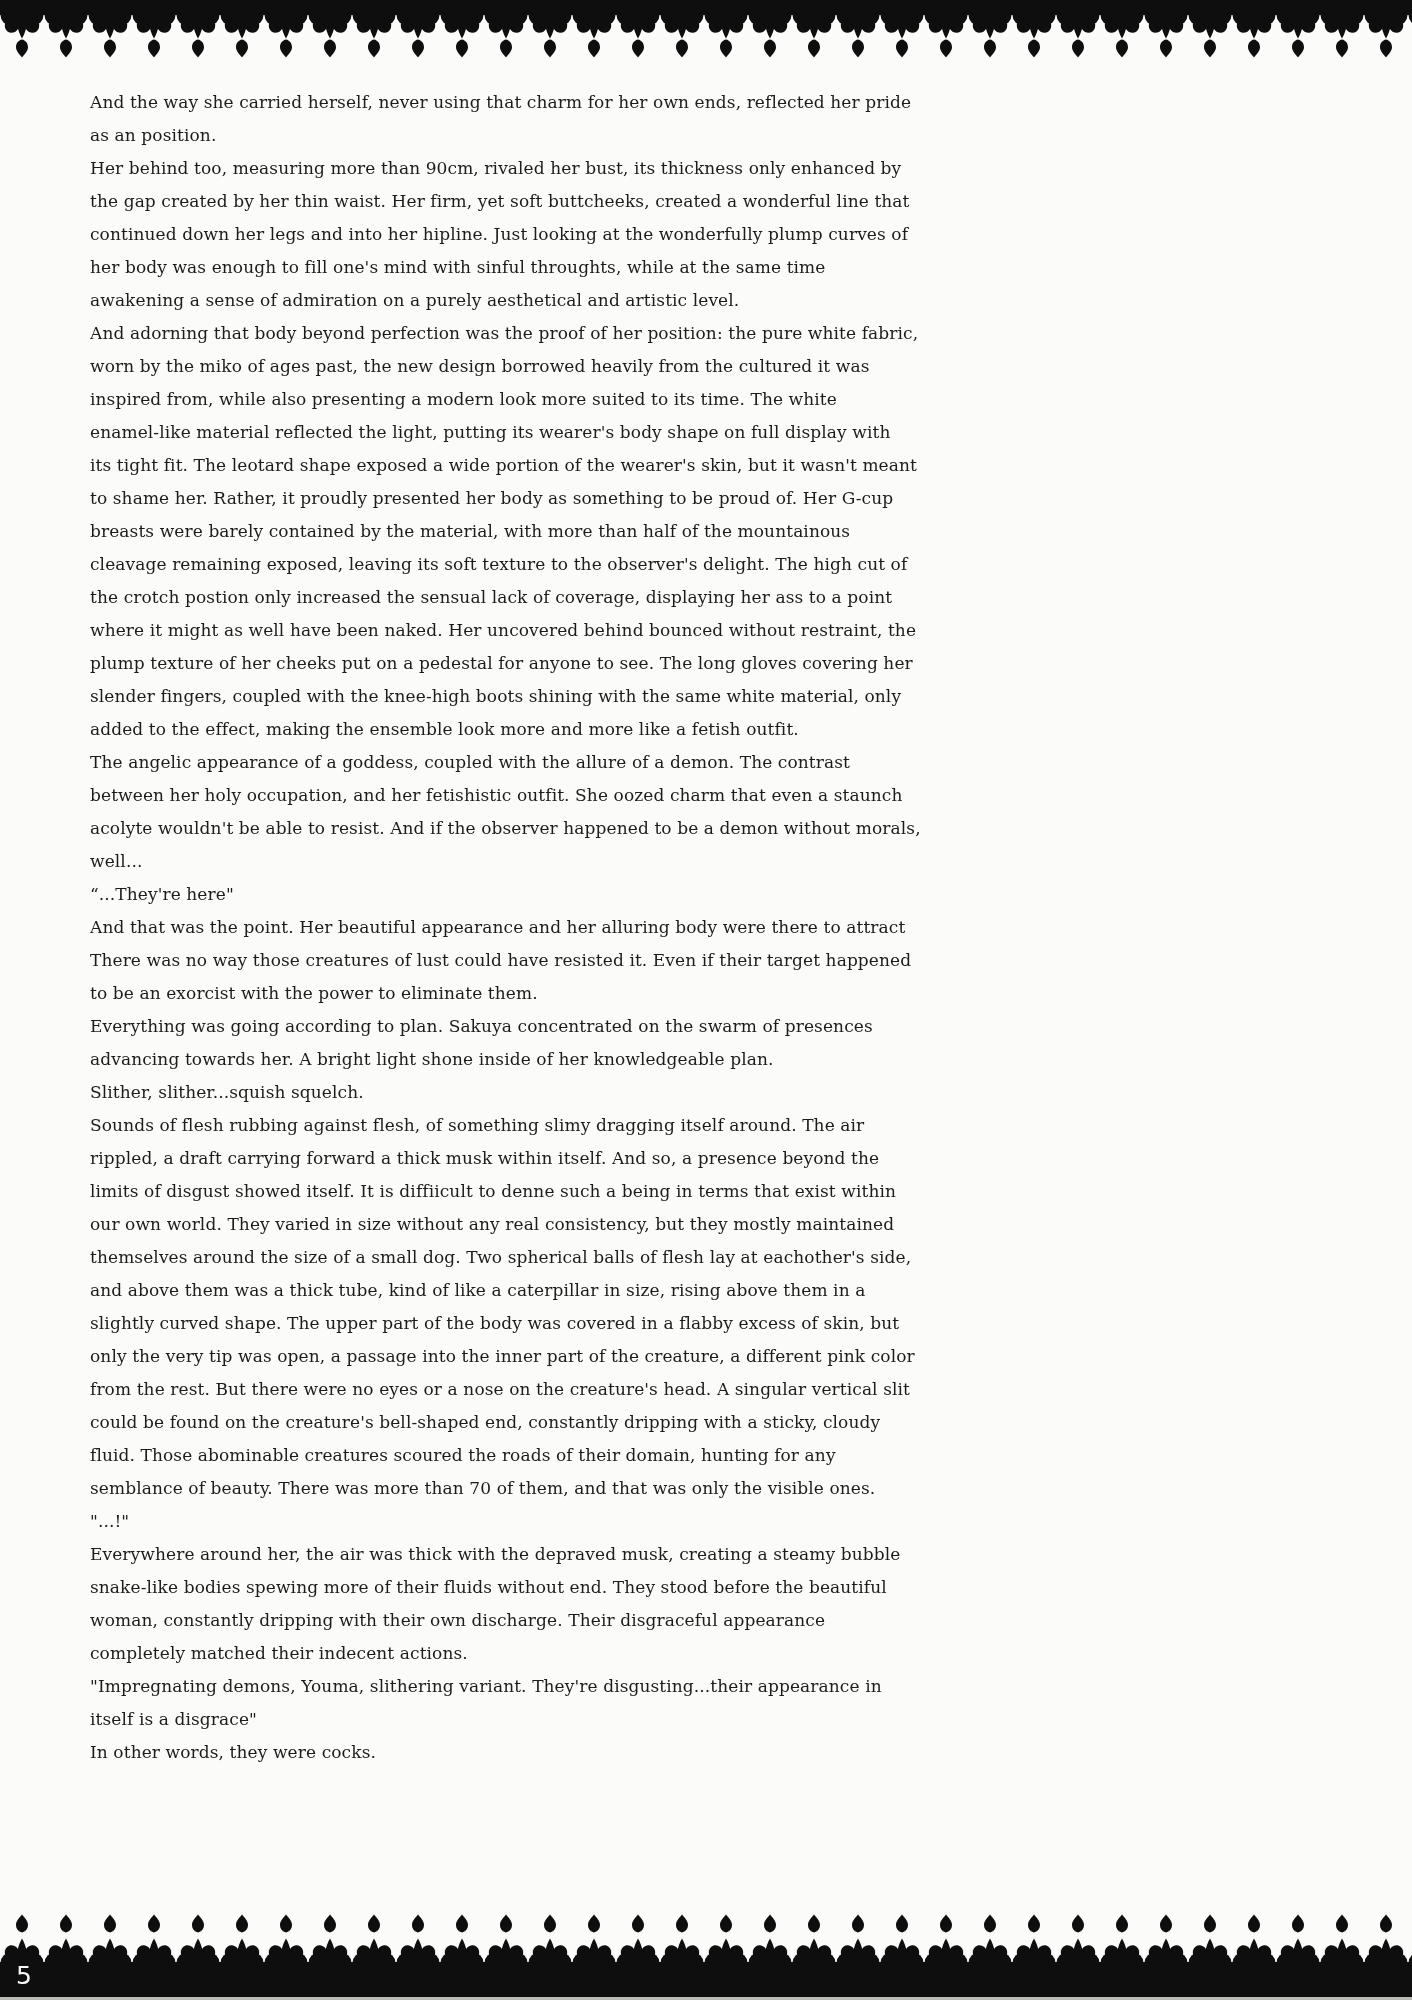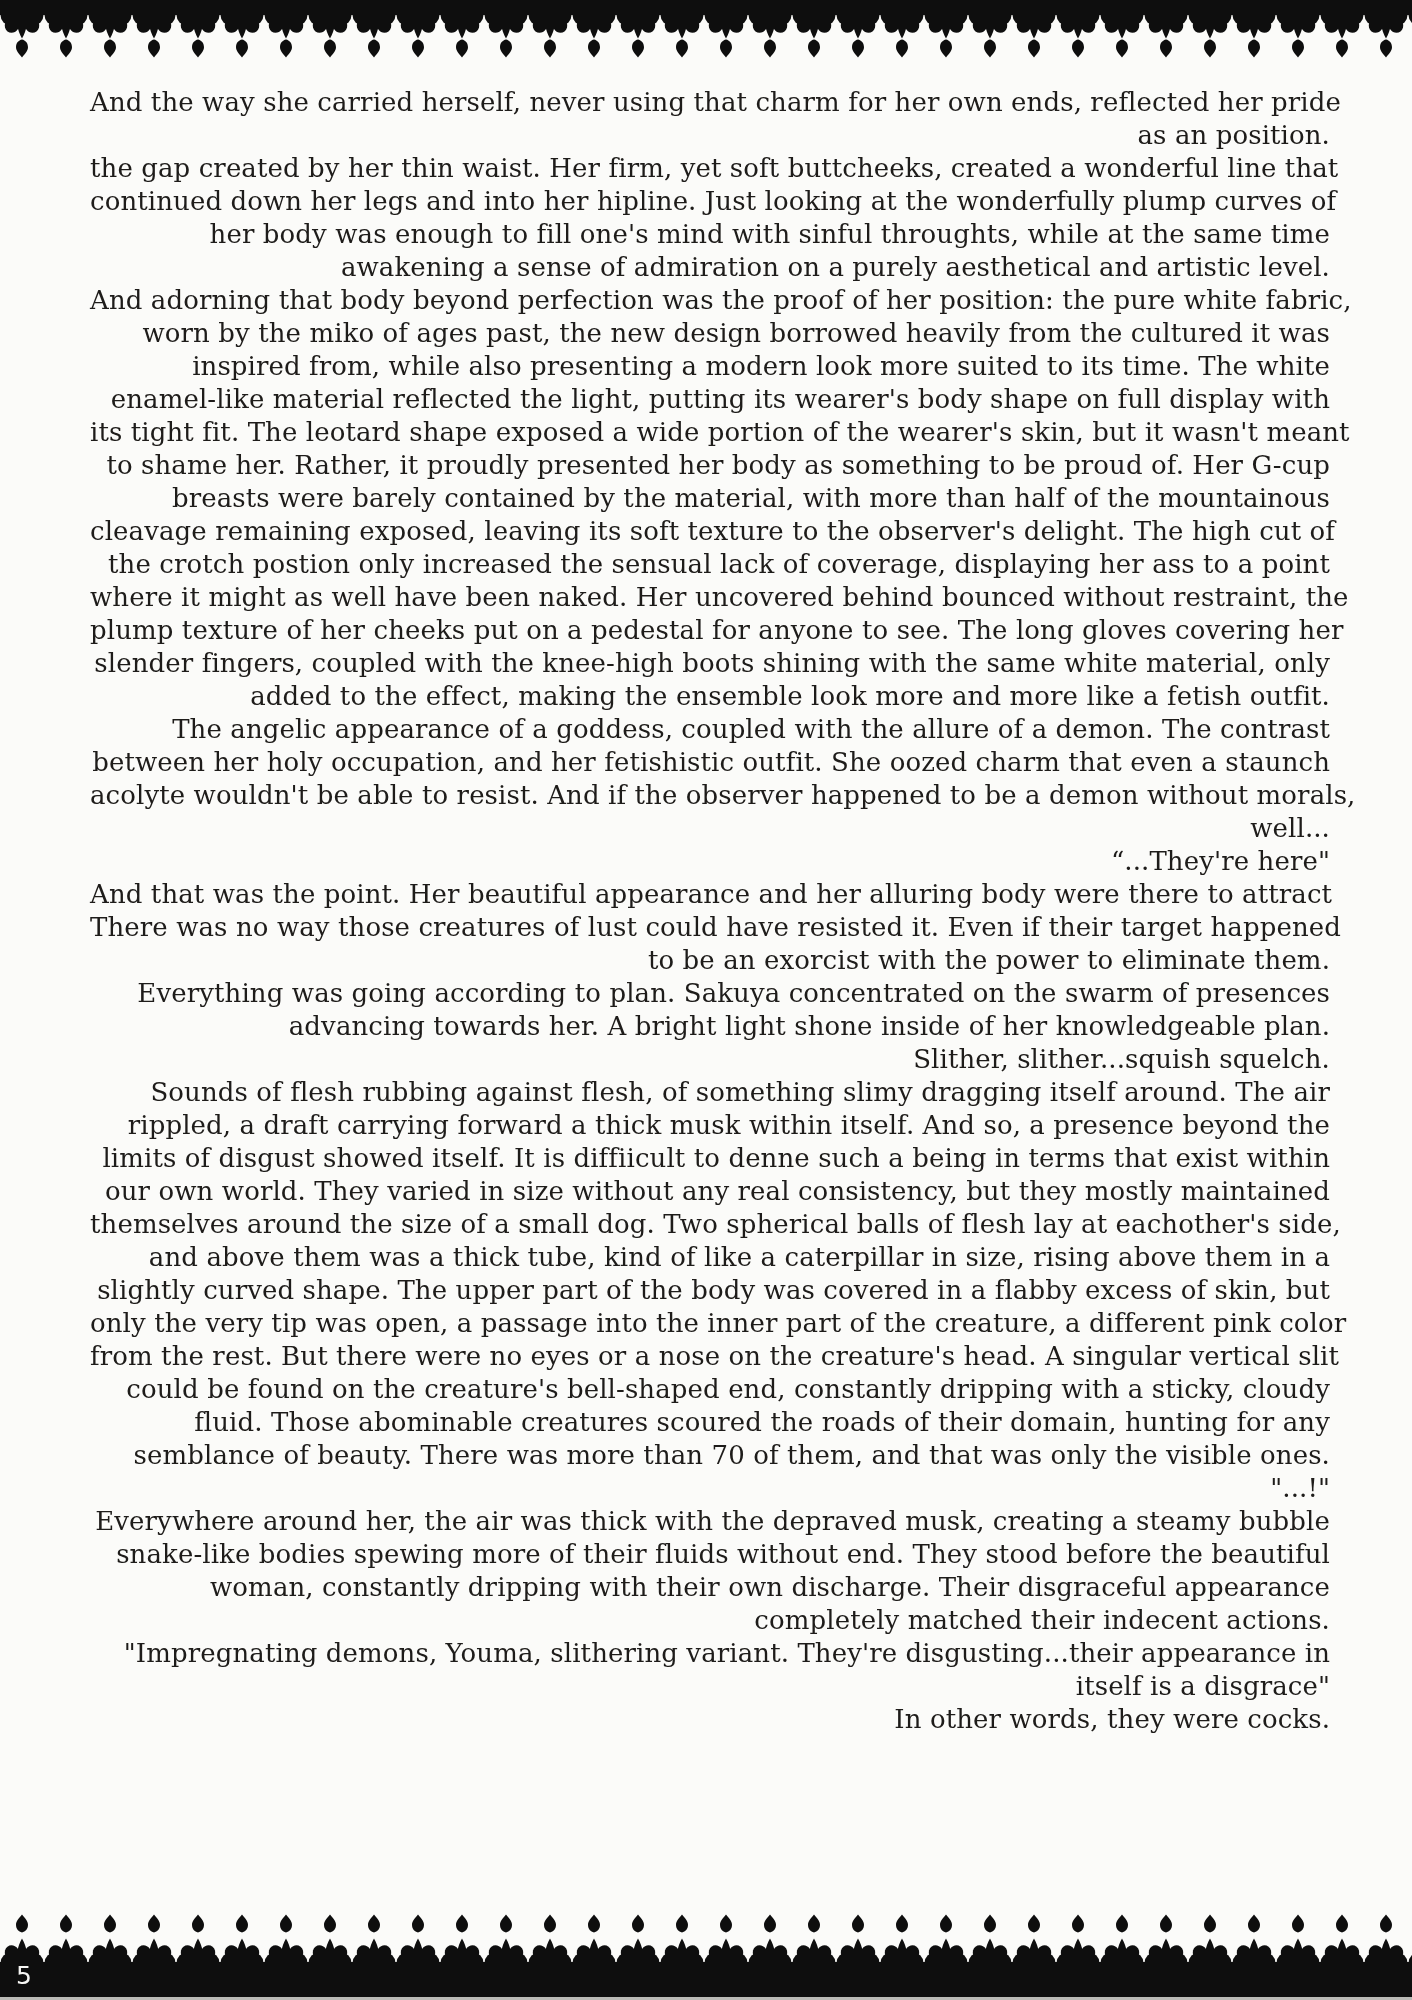--- a/index.html
+++ b/index.html
@@ -9,25 +9,24 @@
     width:1412px;height:2000px;
     margin:0 auto;
     background:var(--paper,#fbfbf9);
     overflow:hidden;
     font-family:"DejaVu Serif", serif;
   }
   .story{
     position:absolute;
     left:90px;top:86px;
     width:1240px;
-    font-size:26px;
+    font-size:17px;
     line-height:33px;
     color:var(--ink,#1e1c1a);
     letter-spacing:0.1px;
-    text-align:right;
   }
   .story .line{
     white-space:nowrap;
     height:33px;
   }
   .border-top{position:absolute;top:0;left:0;display:block;color:var(--border,#0e0e0e)}
   .border-bottom{position:absolute;bottom:0;left:0;display:block;color:var(--border,#0e0e0e)}
   .page-number{
     position:absolute;
     left:16px;bottom:10px;
@@ -57,20 +56,21 @@
         <path fill="currentColor" d="M26.5,19 C34,15.5 40.5,20.5 39,27.5 C37.5,33.5 30,35 26,29 C25.7,25.5 26,21.5 26.5,19 Z"></path>
         <path fill="currentColor" d="M22,57.5 C18.8,53.5 16,50.8 16,47.2 C16,43 18.6,40.2 22,39.5 C25.4,40.2 28,43 28,47.2 C28,50.8 25.2,53.5 22,57.5 Z"></path>
       </pattern>
     </defs>
     <rect width="1412" height="58" fill="url(#tb)"></rect>
   </svg>
 
   <main class="story">
       <div class="line">And the way she carried herself, never using that charm for her own ends, reflected her pride</div>
       <div class="line">as an position.</div>
+      <div class="line">Her behind too, measuring more than 90cm, rivaled her bust, its thickness only enhanced by</div>
       <div class="line">the gap created by her thin waist. Her firm, yet soft buttcheeks, created a wonderful line that</div>
       <div class="line">continued down her legs and into her hipline. Just looking at the wonderfully plump curves of</div>
       <div class="line">her body was enough to fill one's mind with sinful throughts, while at the same time</div>
       <div class="line">awakening a sense of admiration on a purely aesthetical and artistic level.</div>
       <div class="line">And adorning that body beyond perfection was the proof of her position: the pure white fabric,</div>
       <div class="line">worn by the miko of ages past, the new design borrowed heavily from the cultured it was</div>
       <div class="line">inspired from, while also presenting a modern look more suited to its time. The white</div>
       <div class="line">enamel-like material reflected the light, putting its wearer's body shape on full display with</div>
       <div class="line">its tight fit. The leotard shape exposed a wide portion of the wearer's skin, but it wasn't meant</div>
       <div class="line">to shame her. Rather, it proudly presented her body as something to be proud of. Her G-cup</div>

